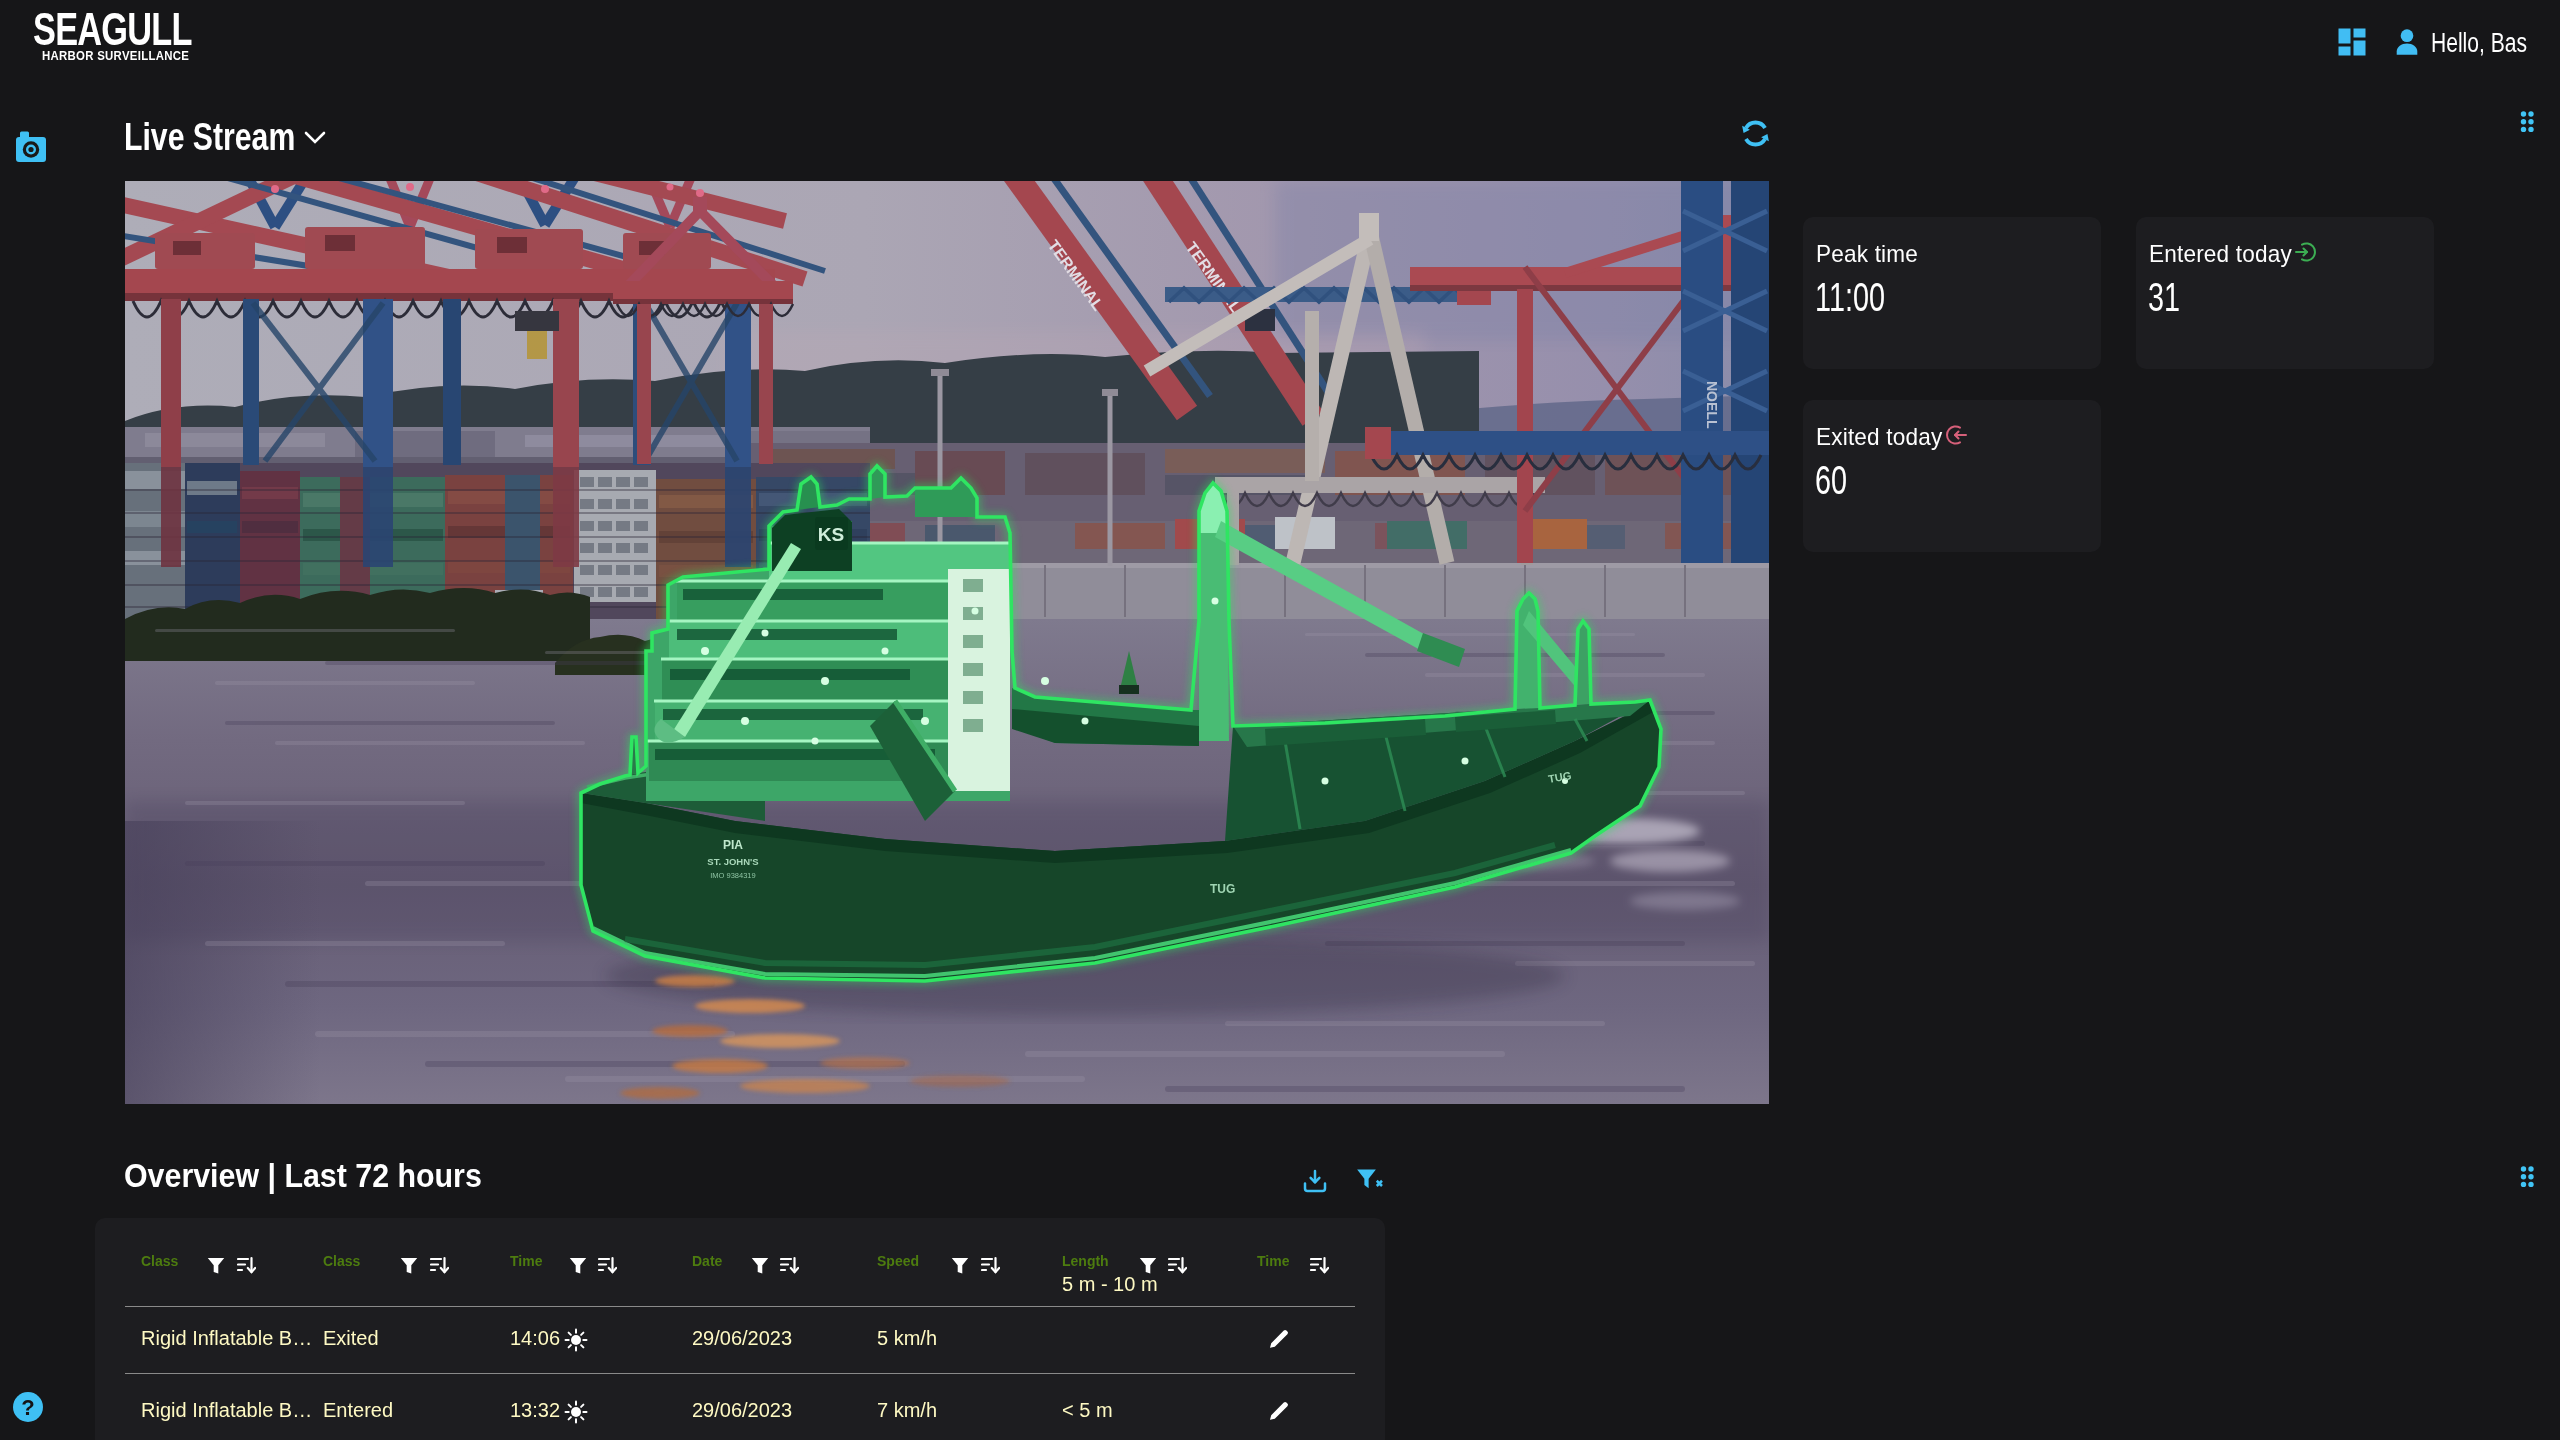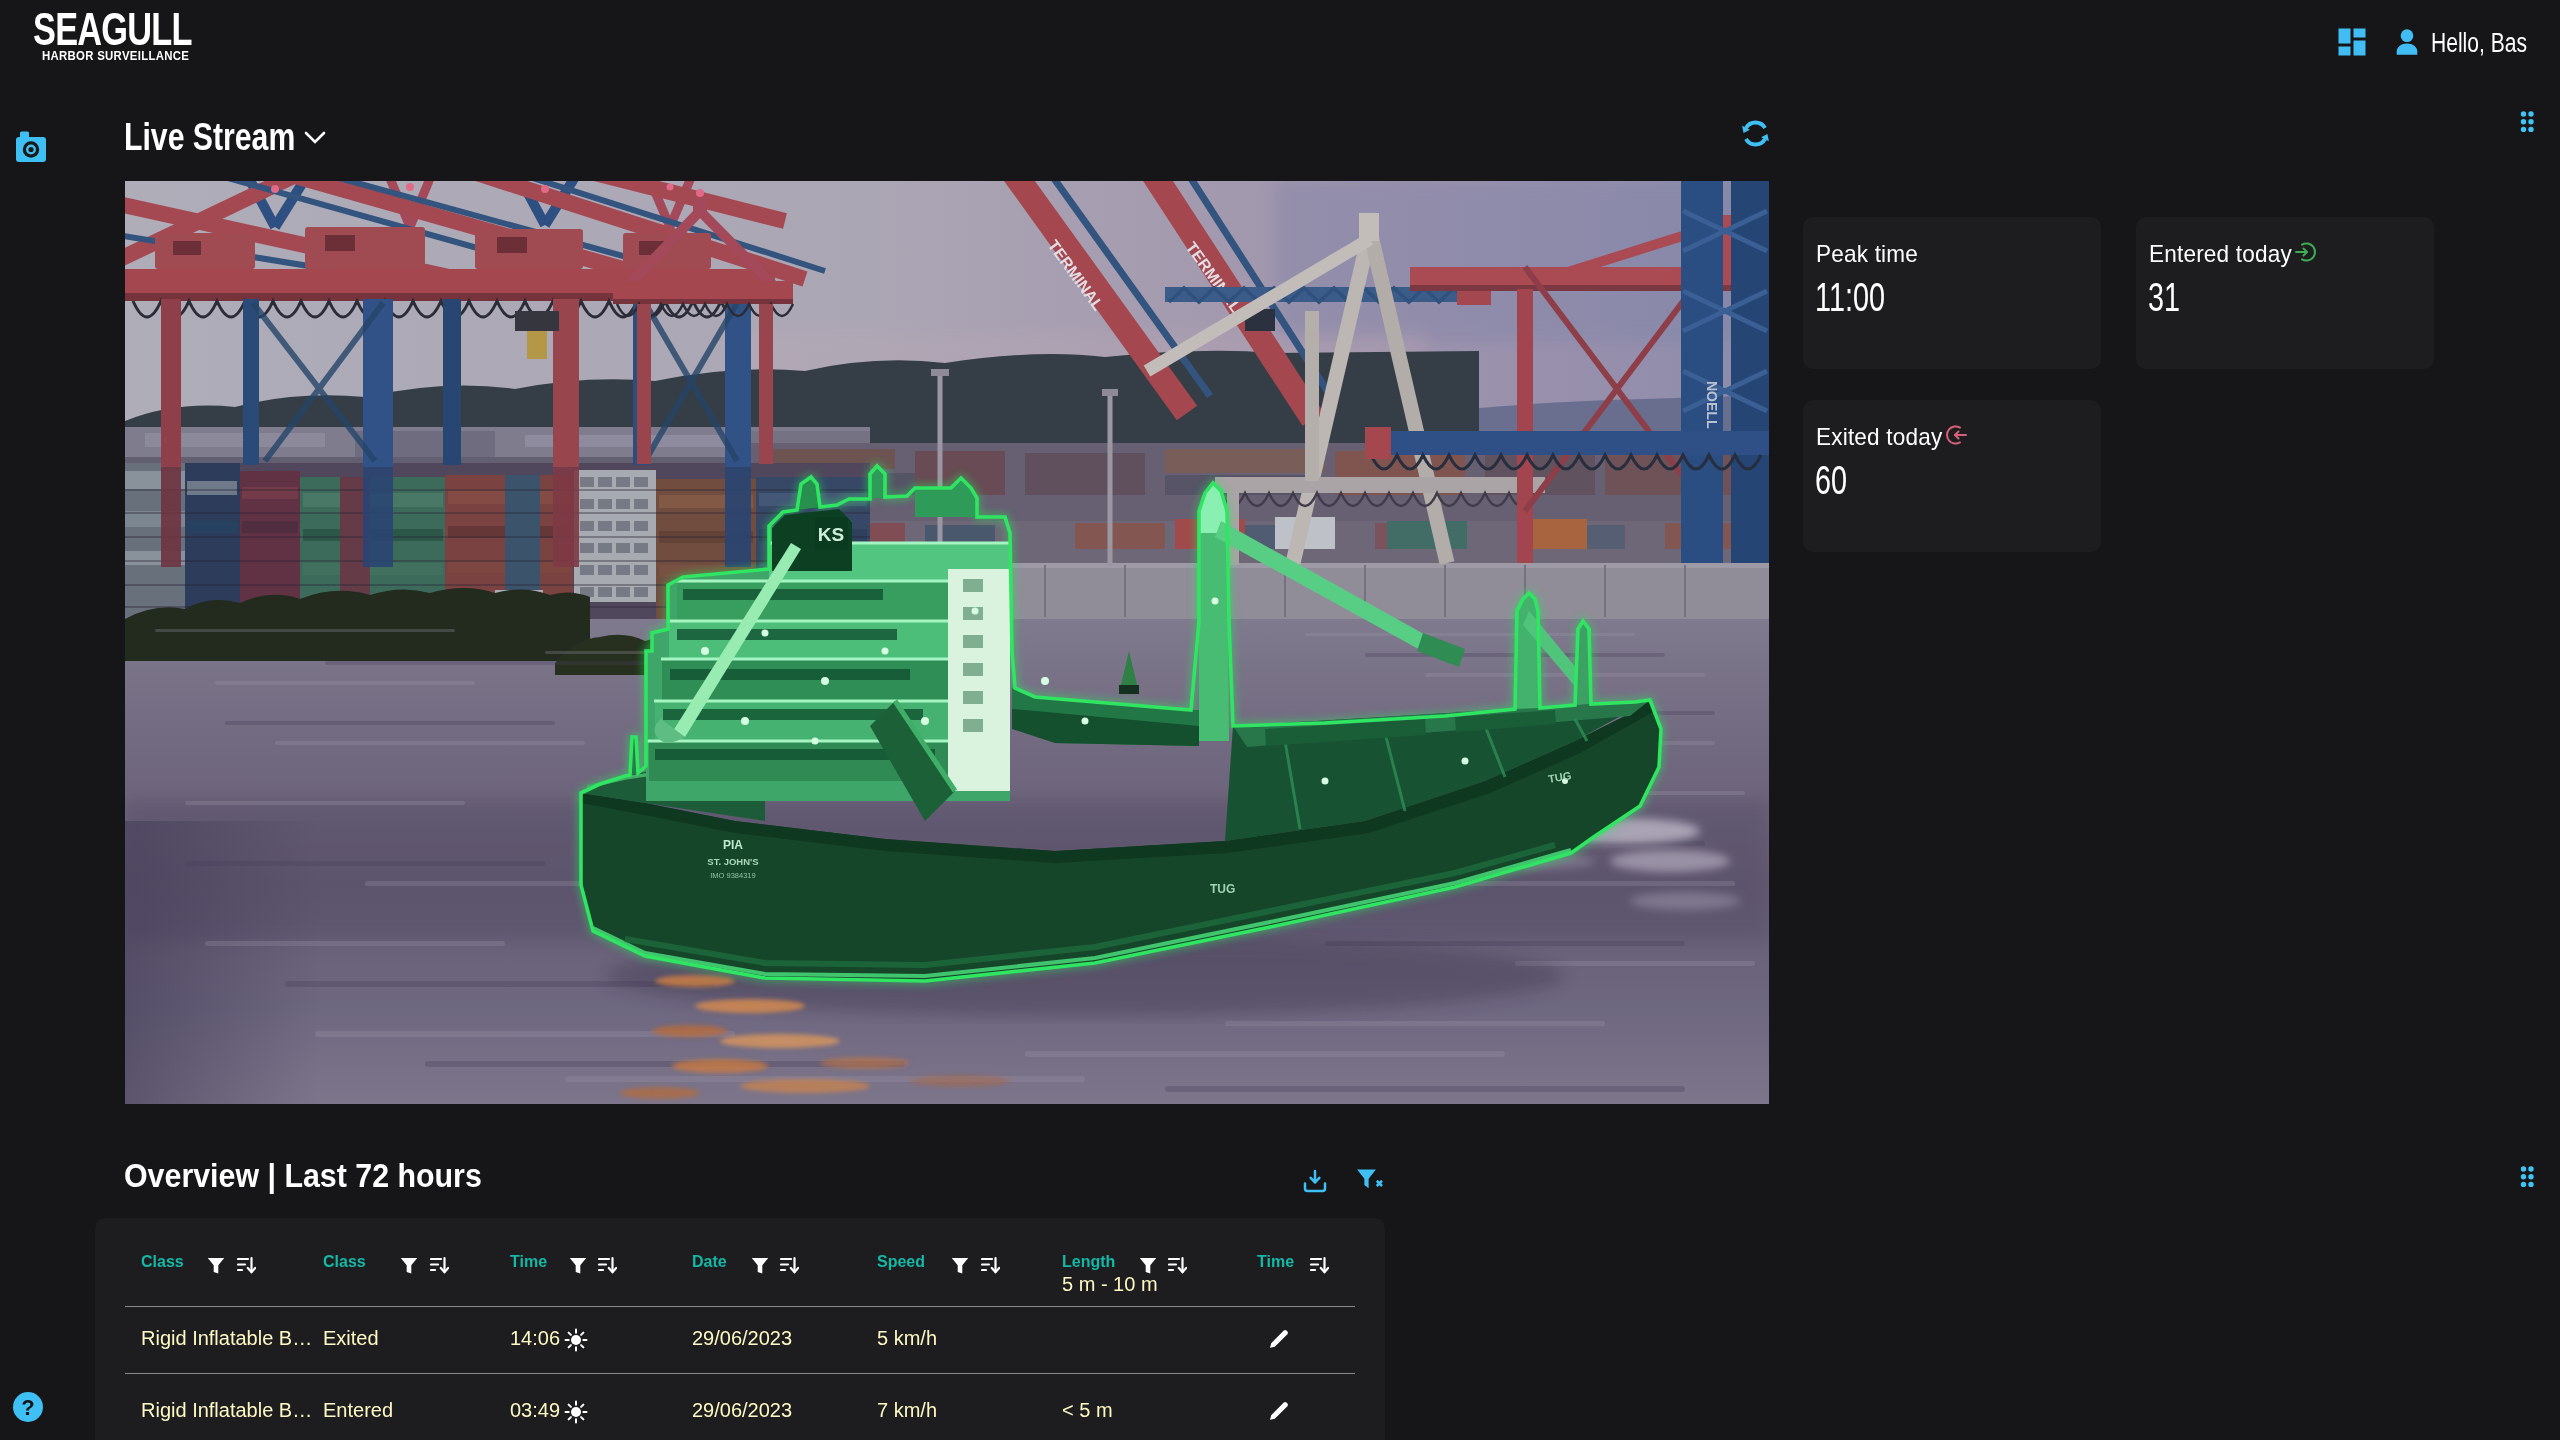--- a/index.html
+++ b/index.html
@@ -2,21 +2,21 @@
 <html><head>
 <meta charset="utf-8">
 <style>
   * { margin:0; padding:0; box-sizing:border-box; }
   html,body { width:2560px; height:1440px; background:#161618; overflow:hidden;
     font-family:"Liberation Sans", sans-serif; color:#fff; }
   .abs { position:absolute; }
   .card { position:absolute; background:#1d1d20; border-radius:10px; }
   .label { font-size:24px; color:#fefefe; letter-spacing:0.2px; transform:scaleX(0.94); transform-origin:left; }
   .value { font-size:40px; color:#fff; font-weight:500; transform:scaleX(0.72); transform-origin:left; }
-  .th { font-size:16px; font-weight:700; color:#14b8a6; }
+  .th { font-size:14px; font-weight:700; color:#4d7c0f; }
   .td { font-size:20px; color:#fef9c3; }
   .fun { width:19px; height:18px; }
   .srt { width:19px; height:18px; }
   .sun { width:26px; height:26px; }
   .pen { width:24px; height:24px; }
 </style>
 </head>
 <body>
 
 <div class="abs" style="left:33px; top:10px; width:220px;">
@@ -681,21 +681,21 @@
     </svg>
   <div class="abs td" style="left:692px; top:1327px;">29/06/2023</div>
   <div class="abs td" style="left:877px; top:1327px;">5 km/h</div>
   <div class="abs td" style="left:1062px; top:1273px;">5 m - 10 m</div>
   <svg class="abs pen" style="left:1267px; top:1328px;">
       <use href="#peni"></use>
     </svg>
 
   <div class="abs td" style="left:141px; top:1399px;">Rigid Inflatable B…</div>
   <div class="abs td" style="left:323px; top:1399px;">Entered</div>
-  <div class="abs td" style="left:510px; top:1399px;">03:49</div>
+  <div class="abs td" style="left:510px; top:1399px;">13:32</div>
   <svg class="abs sun" style="left:563px; top:1399px;">
       <use href="#suni"></use>
     </svg>
   <div class="abs td" style="left:692px; top:1399px;">29/06/2023</div>
   <div class="abs td" style="left:877px; top:1399px;">7 km/h</div>
   <div class="abs td" style="left:1062px; top:1399px;">&lt; 5 m</div>
   <svg class="abs pen" style="left:1267px; top:1400px;">
       <use href="#peni"></use>
     </svg>
 </div>

